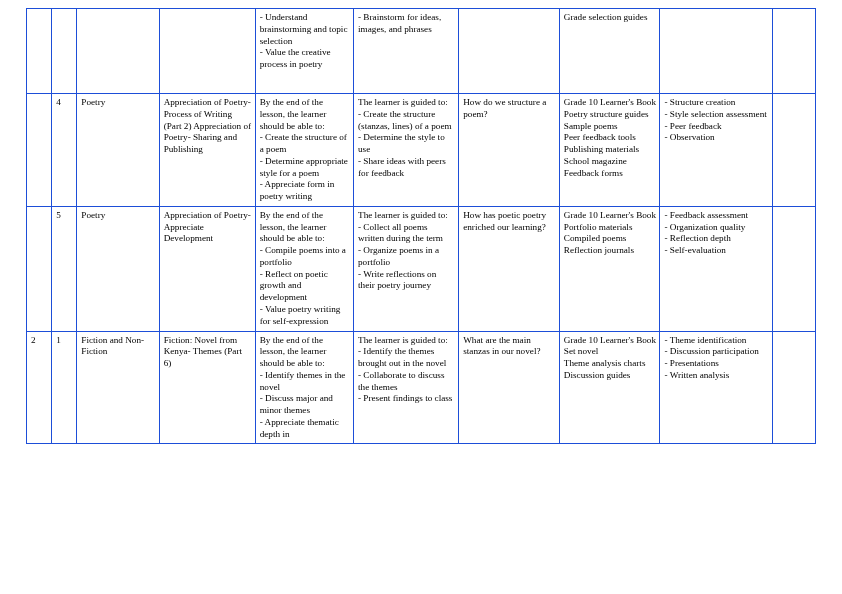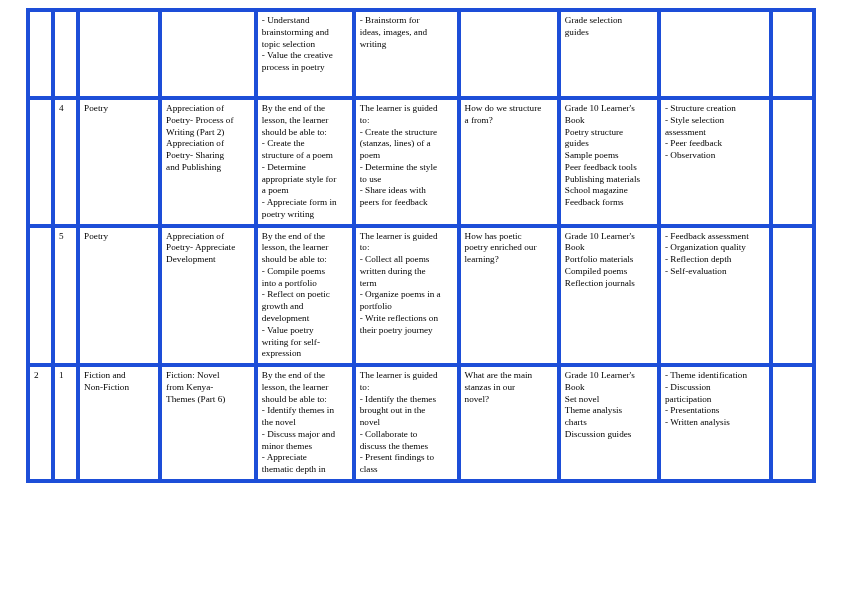--- a/index.html
+++ b/index.html
@@ -22,23 +22,23 @@
     padding: 8px 26px 0 26px;
   }
   table.scheme {
     border-collapse: collapse;
     table-layout: fixed;
     width: 790px;
     font-size: 9.2px;
     line-height: 1.28;
   }
   table.scheme td {
-    border: 4px solid #1d4ed8;
+    border: 1px solid #1d4ed8;
     vertical-align: top;
-    padding: 3px 15px 3px 4px;
+    padding: 3px 3px 3px 4px;
     word-wrap: break-word;
     overflow: hidden;
   }
   
   col.c0 { width: 22px; }
   col.c1 { width: 22px; }
   col.c2 { width: 72px; }
   col.c3 { width: 84px; }
   col.c4 { width: 86px; }
   col.c5 { width: 92px; }
@@ -68,40 +68,40 @@
         <col class="c9">
     </colgroup>
     <tbody>
       <tr class="top-row">
         <td></td>
         <td></td>
         <td></td>
         <td></td>
         <td class="cell-lines">- Understand brainstorming and topic selection
 - Value the creative process in poetry</td>
-        <td class="cell-lines">- Brainstorm for ideas, images, and writing</td>
+        <td class="cell-lines">- Brainstorm for ideas, images, and phrases</td>
         <td></td>
         <td class="cell-lines">Grade selection guides</td>
         <td class="cell-lines"></td>
         <td></td>
       </tr>
       <tr>
         <td></td>
         <td>4</td>
         <td>Poetry</td>
         <td class="cell-lines">Appreciation of Poetry- Process of Writing (Part 2) Appreciation of Poetry- Sharing and Publishing</td>
         <td class="cell-lines">By the end of the lesson, the learner should be able to:
 - Create the structure of a poem
 - Determine appropriate style for a poem
 - Appreciate form in poetry writing</td>
         <td class="cell-lines">The learner is guided to:
 - Create the structure (stanzas, lines) of a poem
 - Determine the style to use
 - Share ideas with peers for feedback</td>
-        <td>How do we structure a from?</td>
+        <td>How do we structure a poem?</td>
         <td class="cell-lines">Grade 10 Learner's Book
 Poetry structure guides
 Sample poems
 Peer feedback tools
 Publishing materials
 School magazine
 Feedback forms</td>
         <td class="cell-lines">- Structure creation
 - Style selection assessment
 - Peer feedback

